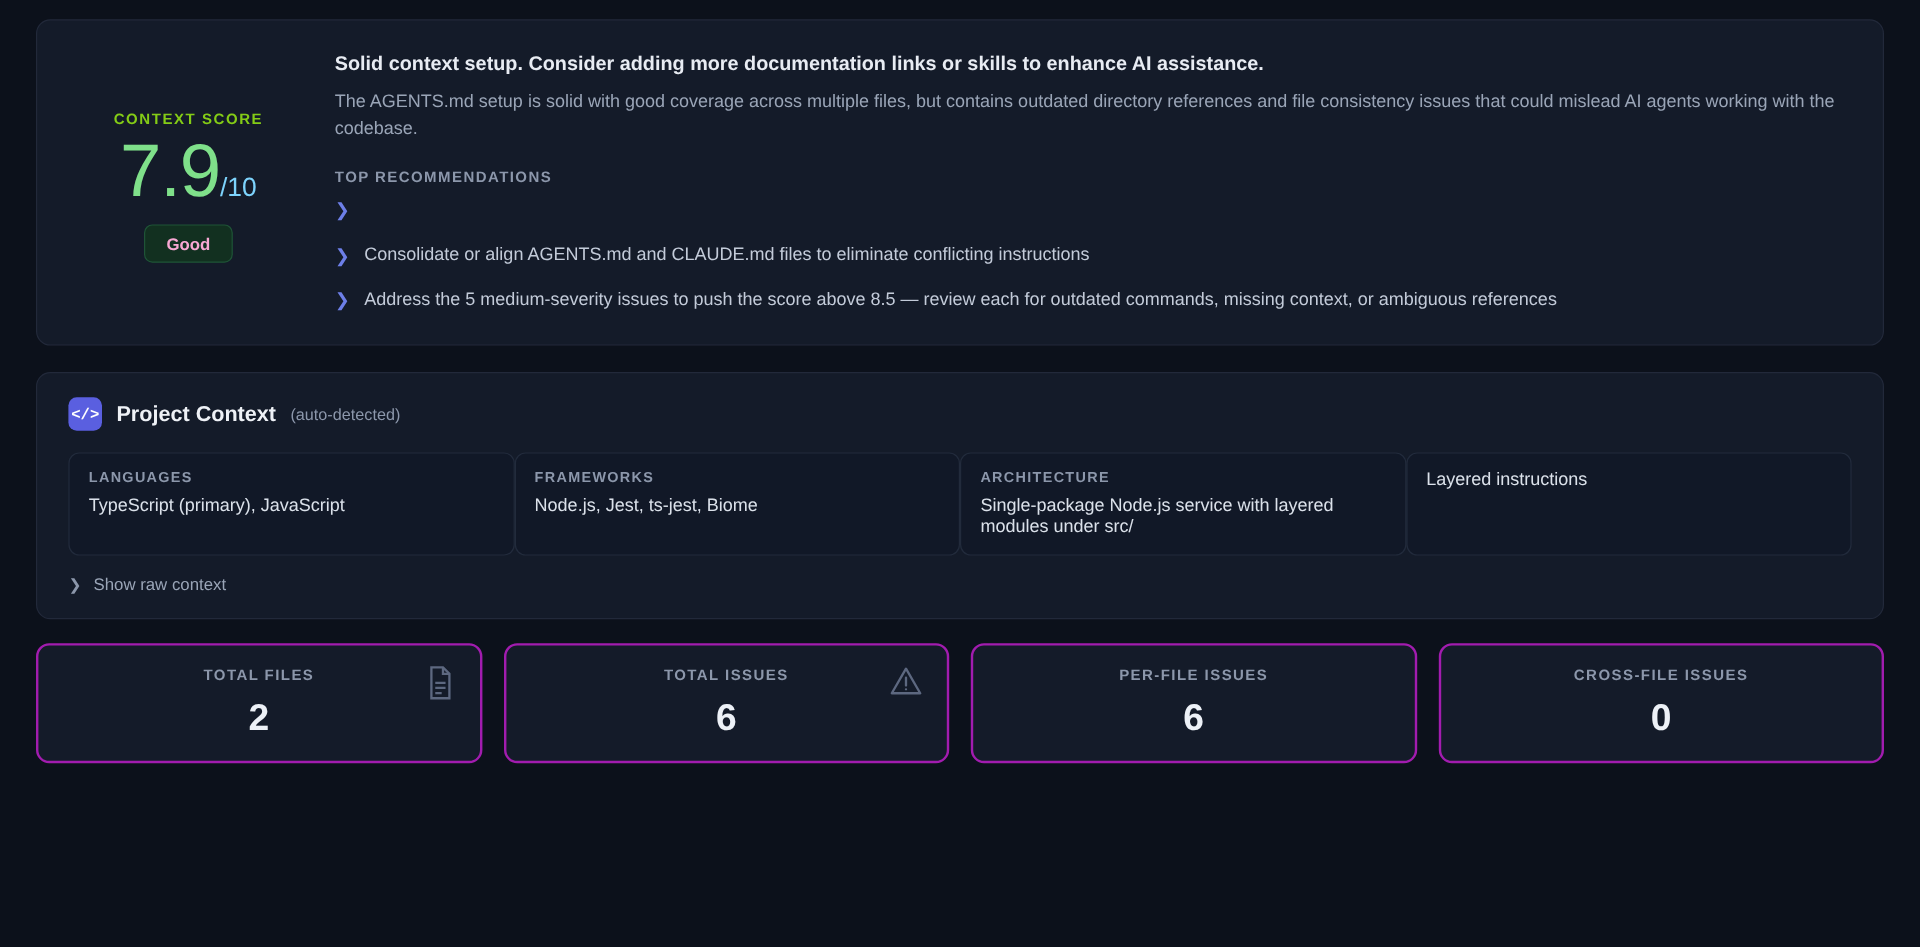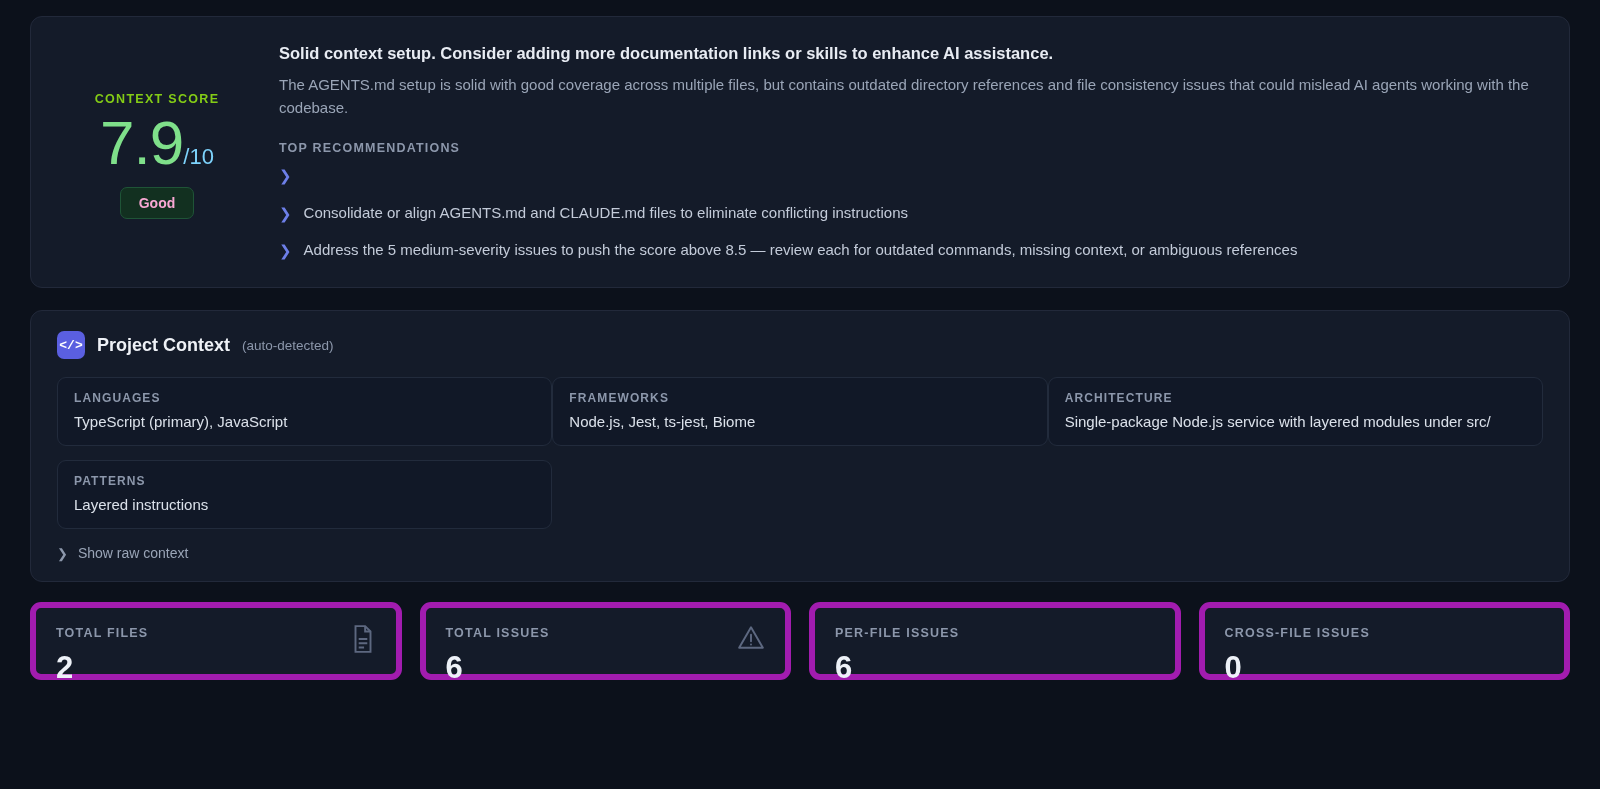--- a/index.html
+++ b/index.html
@@ -147,21 +147,21 @@
     color: #eef1f6;
     font-size: 18px;
     font-weight: 700;
   }
   .ctx-sub {
     color: #8c97ab;
     font-size: 13.5px;
   }
   .ctx-grid {
     display: grid;
-    grid-template-columns: 1fr 1fr 1fr;
+    grid-template-columns: 1fr 1fr 1fr 1fr;
     gap: 14px 0;
   }
   .ctx-cell {
     background: #111827;
     border: 1px solid #222b3c;
     border-radius: 9px;
     padding: 13px 16px 15px 16px;
   }
   .ctx-cell-label {
     font-size: 12px;
@@ -187,25 +187,26 @@
 
   
   .stats {
     margin-top: 20px;
     display: grid;
     grid-template-columns: repeat(4, 1fr);
     gap: 18px;
   }
   .stat-card {
     background: #141b29;
-    border: 6px solid #a21caf;
+    border: 2px solid #a21caf;
     border-radius: 11px;
     padding: 18px 20px 20px 20px;
     position: relative;
-    height: 78px;
+    height: 100px;
+    text-align: center;
   }
   .stat-label {
     font-size: 12.5px;
     letter-spacing: 1.2px;
     color: #8c97ab;
     font-weight: 600;
   }
   .stat-value {
     margin-top: 12px;
     font-size: 31px;
@@ -268,21 +269,20 @@
       </div>
       <div class="ctx-cell">
         <div class="ctx-cell-label">FRAMEWORKS</div>
         <div class="ctx-cell-value">Node.js, Jest, ts-jest, Biome</div>
       </div>
       <div class="ctx-cell">
         <div class="ctx-cell-label">ARCHITECTURE</div>
         <div class="ctx-cell-value">Single-package Node.js service with layered modules under src/</div>
       </div>
       <div class="ctx-cell">
-        <div class="ctx-cell-label">PATTERNS</div>
         <div class="ctx-cell-value">Layered instructions</div>
       </div>
     </div>
 
     <div class="show-raw">
       <span class="chev">❯</span>
       <span>Show raw context</span>
     </div>
   </div>
 

